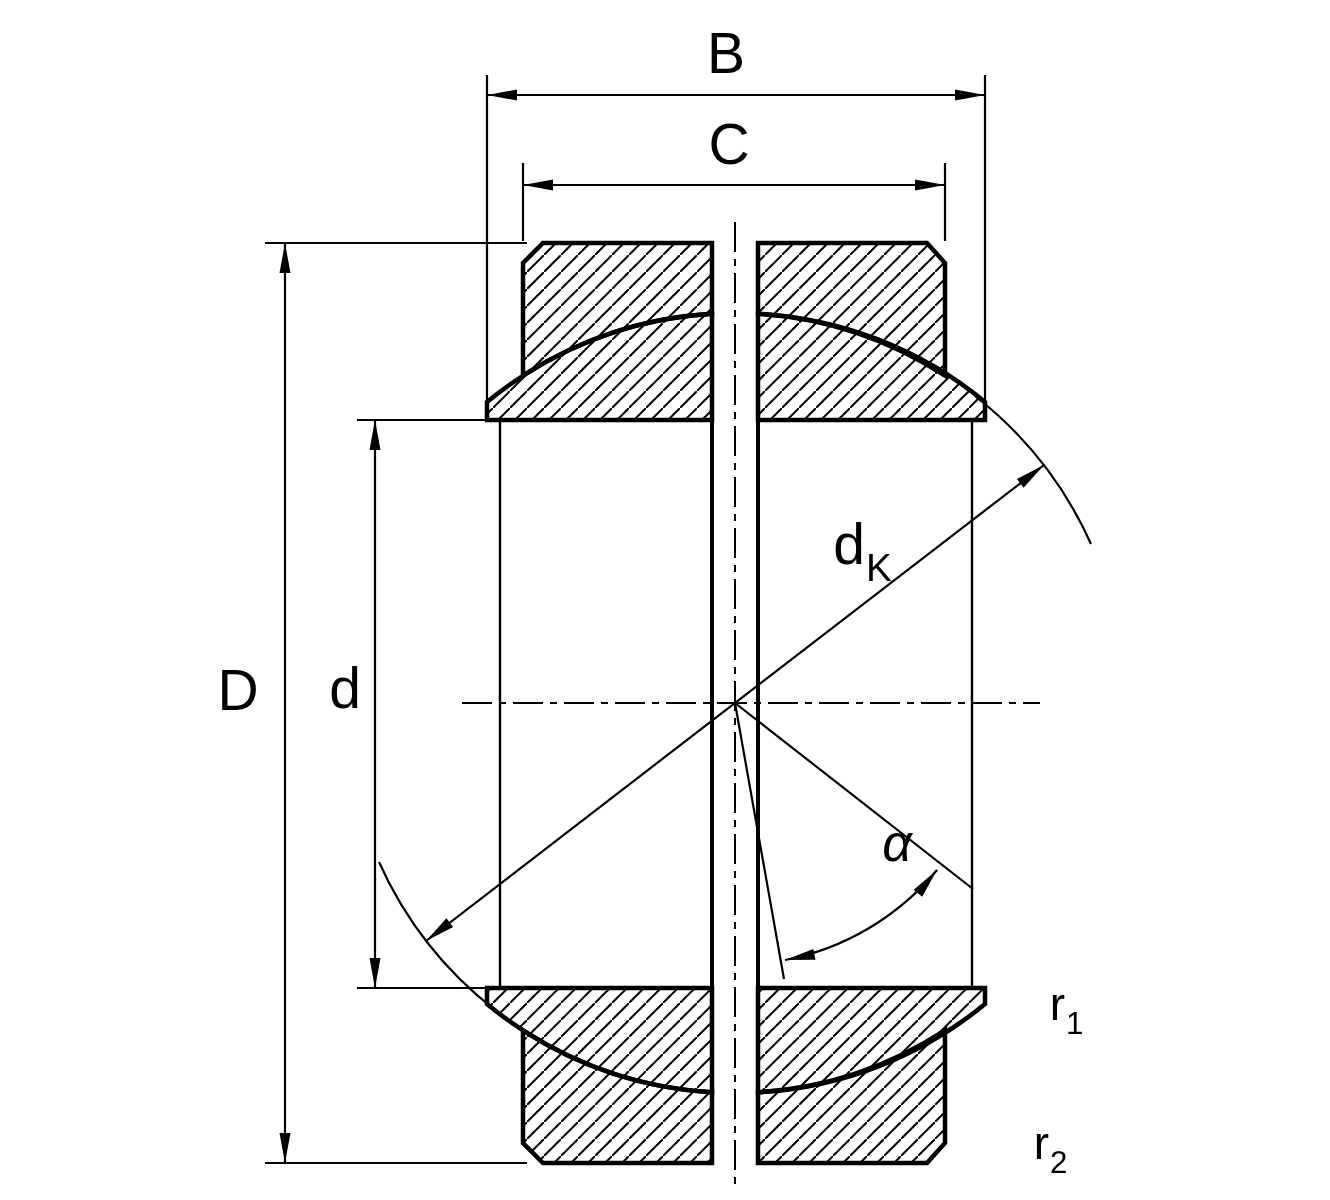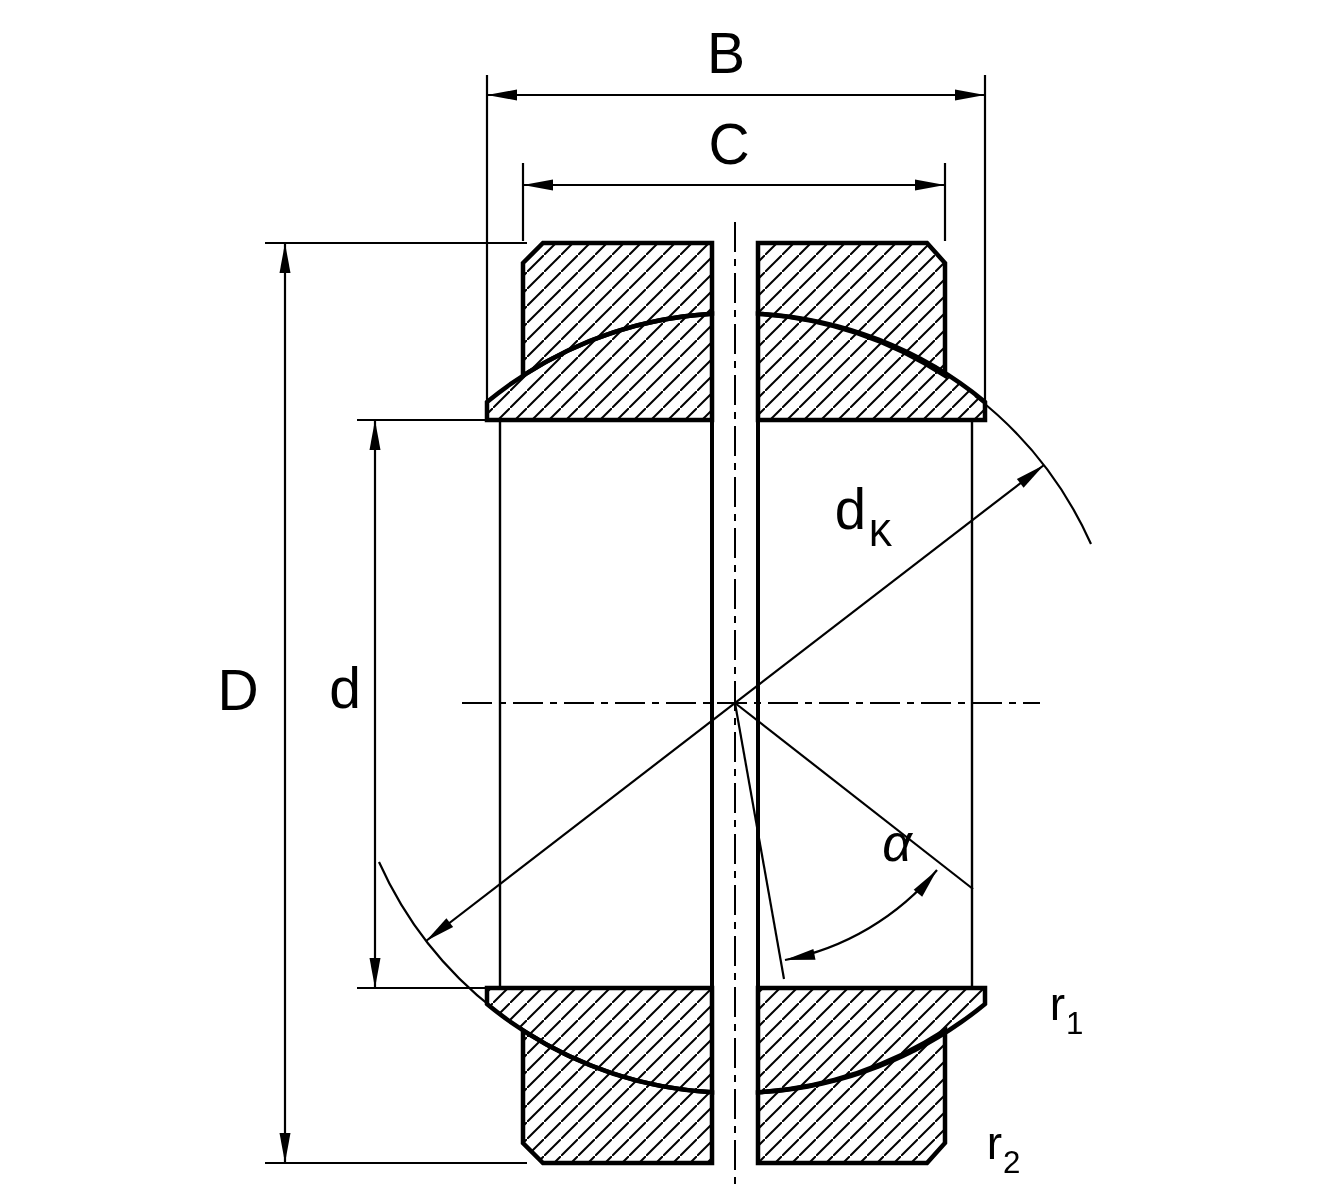--- a/index.html
+++ b/index.html
@@ -123,26 +123,26 @@
   </div>
   <div class="lbl" style="left:729px;top:144px;">
     <span>C</span>
   </div>
   <div class="lbl" style="left:238px;top:690px;">
     <span>D</span>
   </div>
   <div class="lbl" style="left:345px;top:688px;">
     <span>d</span>
   </div>
-  <div class="lbl" style="left:862px;top:514px;font-family:Liberation Mono, monospace;">
+  <div class="lbl" style="left:862px;top:544px;">
     <span>d</span><sub>K</sub>
   </div>
   <div class="lbl greek" style="left:897px;top:843px;">
     <span>α</span>
   </div>
   <div class="lbl small" style="left:1066px;top:1004px;">
     <span>r</span><sub>1</sub>
   </div>
-  <div class="lbl small" style="left:1003px;top:1143px;">
+  <div class="lbl small" style="left:1050px;top:1143px;">
     <span>r</span><sub>2</sub>
   </div>
 
 </div>
 
 </body></html>

